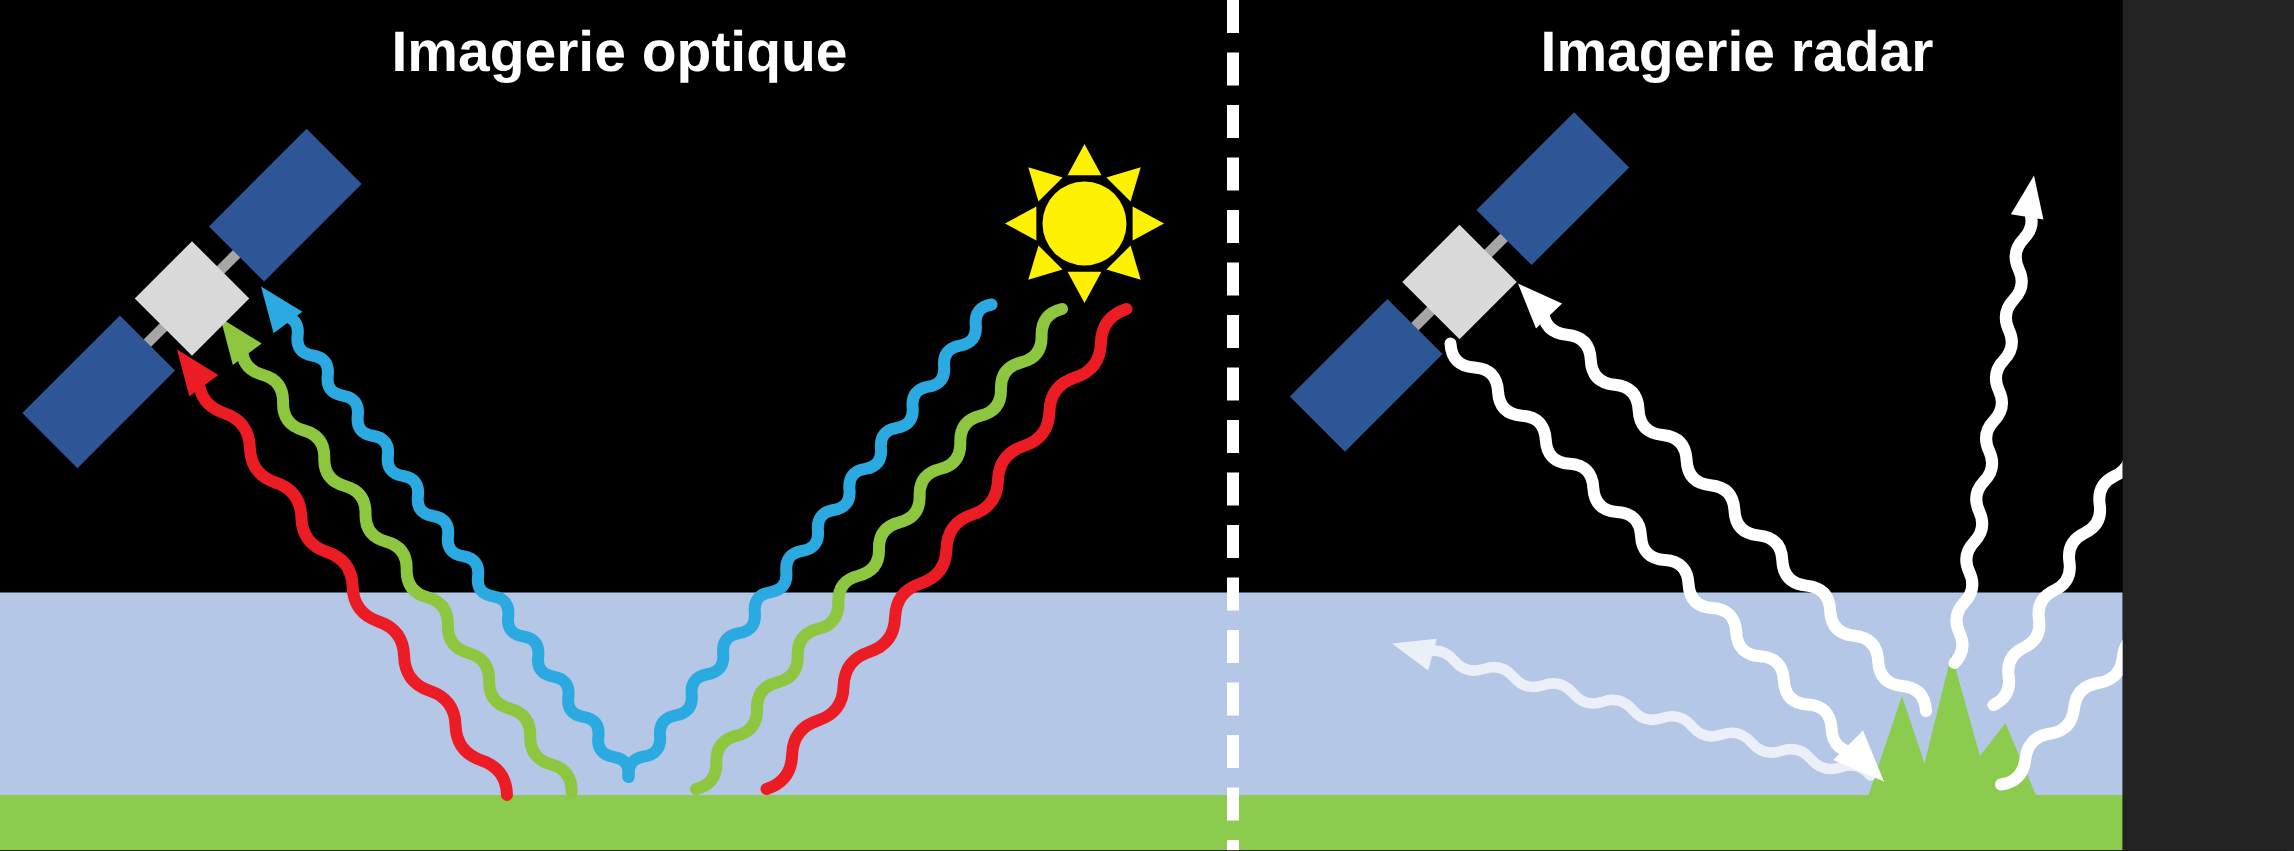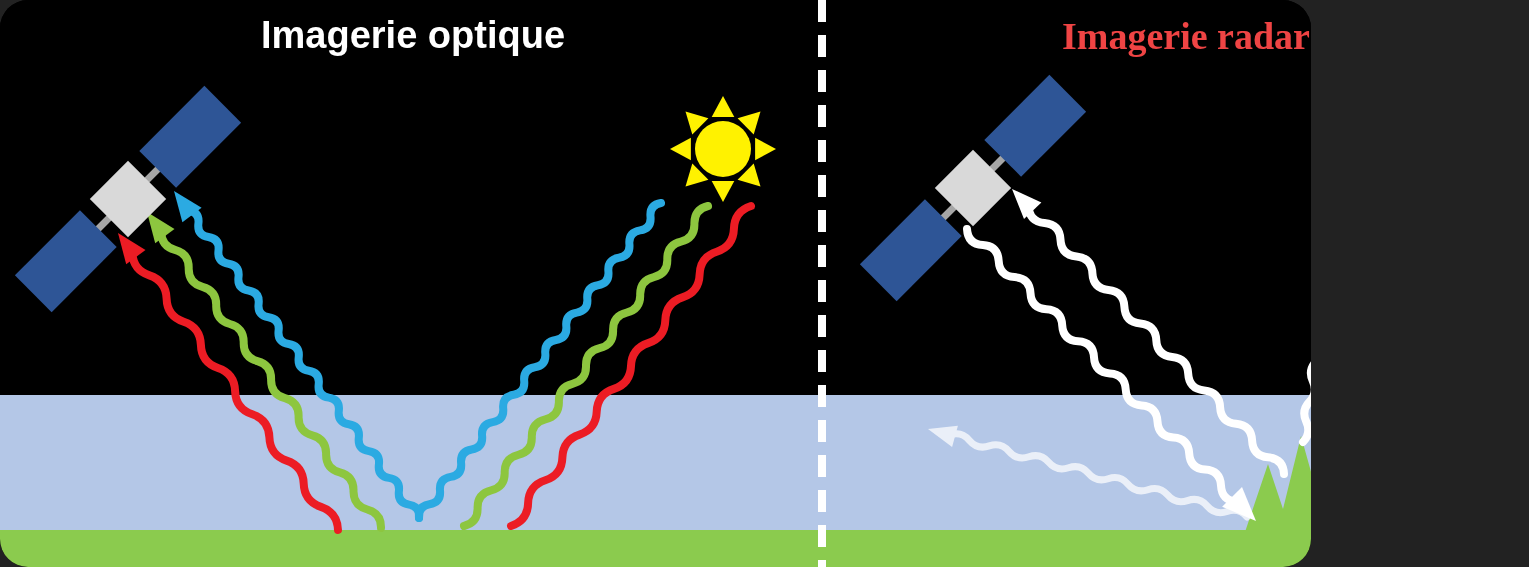--- a/index.html
+++ b/index.html
@@ -1,17 +1,17 @@
 <!DOCTYPE html>
 <html><head>
 <meta charset="utf-8">
 <style>
   html,body{margin:0;padding:0;background:#222;}
-  .stage{position:relative;width:1311px;height:567px;overflow:hidden;background:#000;
-         font-family:"Liberation Sans",sans-serif;border-radius:28px;}
+  .stage{position:relative;width:1415px;height:567px;overflow:hidden;background:#000;
+         font-family:"Liberation Sans",sans-serif;}
   .stage svg{position:absolute;left:0;top:0;}
   .panel-title{position:absolute;top:14px;transform:translateX(-50%);
     font-size:38px;font-weight:700;color:#fff;letter-spacing:0px;white-space:nowrap;}
 </style>
 </head>
 <body>
 
 <div class="stage">
   <svg id="scene" width="1529" height="567" viewBox="0 0 1529 567">
       <rect x="0" y="0" width="1529" height="567" fill="#000000"></rect>
@@ -81,14 +81,14 @@
         <polygon points="685.5,186.5 708.4,179.7 692.3,163.6" fill="#FFF200"></polygon>
         <polygon points="670.0,149.0 690.9,160.3 690.9,137.7" fill="#FFF200"></polygon>
         <polygon points="685.5,111.5 692.3,134.4 708.4,118.3" fill="#FFF200"></polygon>
         <polygon points="723.0,96.0 711.7,116.9 734.3,116.9" fill="#FFF200"></polygon>
         <polygon points="760.5,111.5 737.6,118.3 753.7,134.4" fill="#FFF200"></polygon>
         <circle cx="723" cy="149" r="28" fill="#FFF200"></circle>
       </g>
       <line x1="822" y1="0" x2="822" y2="567" stroke="#FFFFFF" stroke-width="8" stroke-dasharray="22 13"></line>
     </svg>
   <div class="panel-title" id="title-optical" style="left: 413px; color: rgb(255, 255, 255);">Imagerie optique</div>
-  <div class="panel-title" id="title-radar" style="left: 1186px; color: #ef4444; font-family: Liberation Serif, serif;">Imagerie radar</div>
+  <div class="panel-title" id="title-radar" style="left: 1158px; color: #ffffff;">Imagerie radar</div>
 </div>
 
 </body></html>

